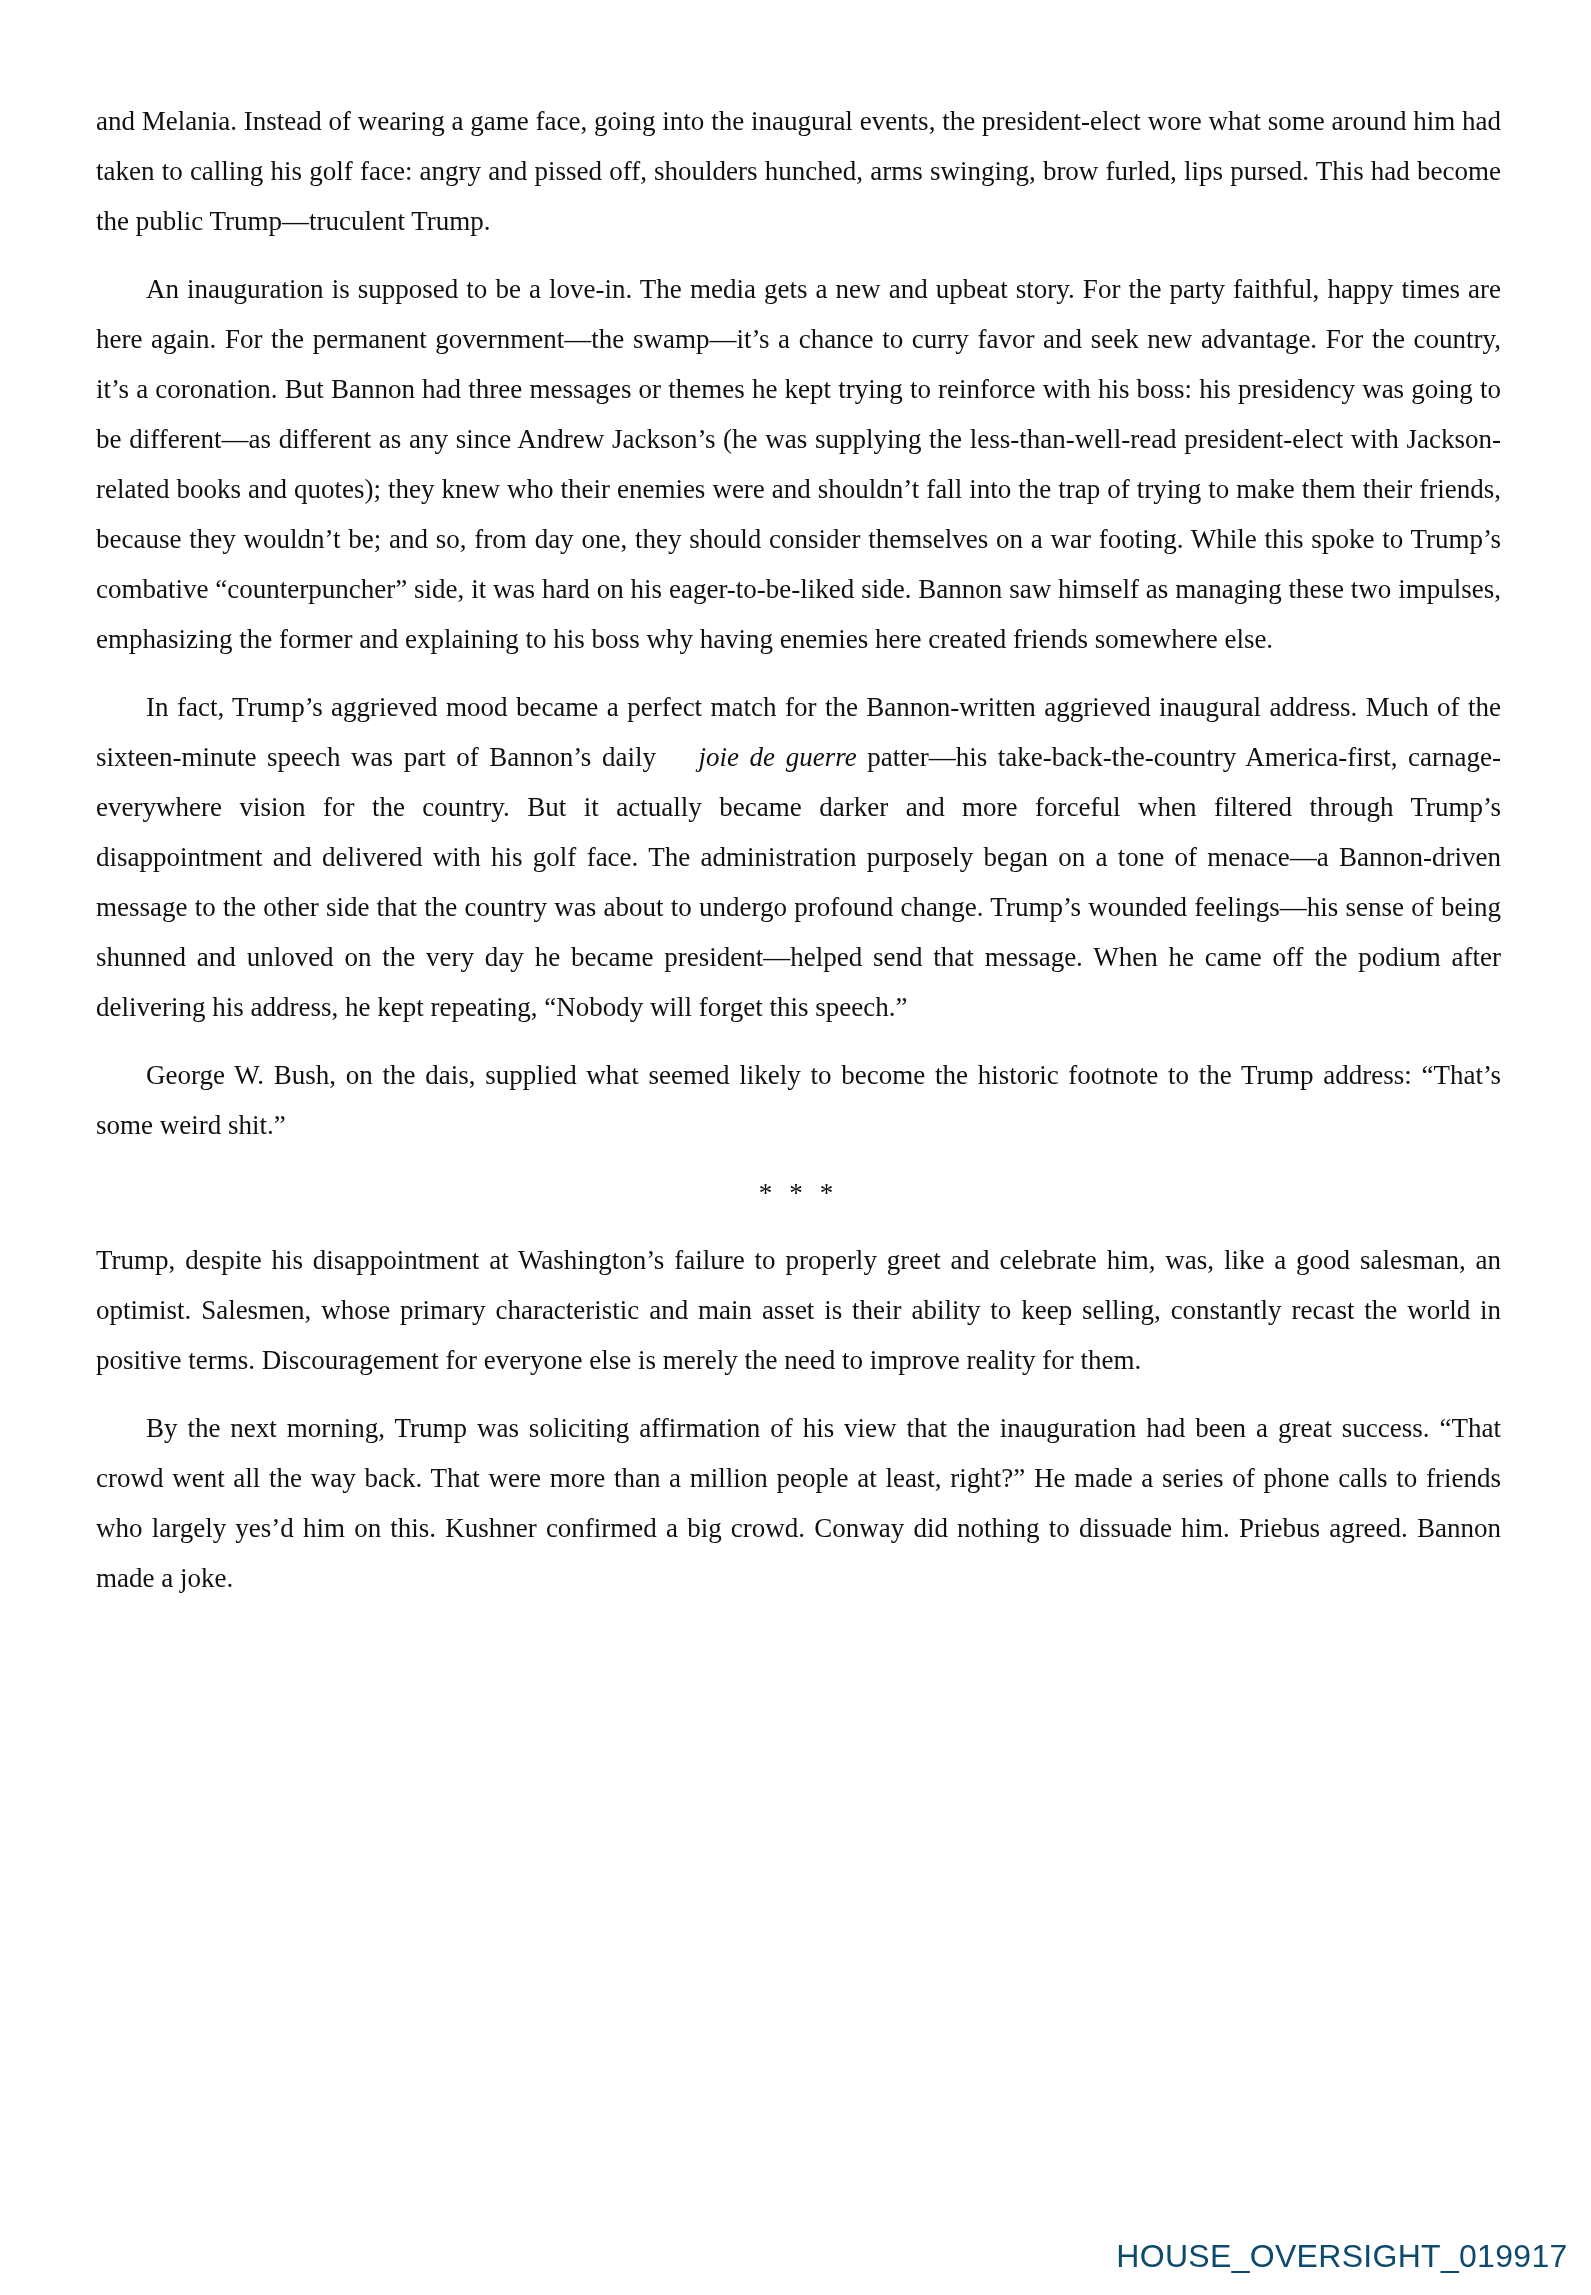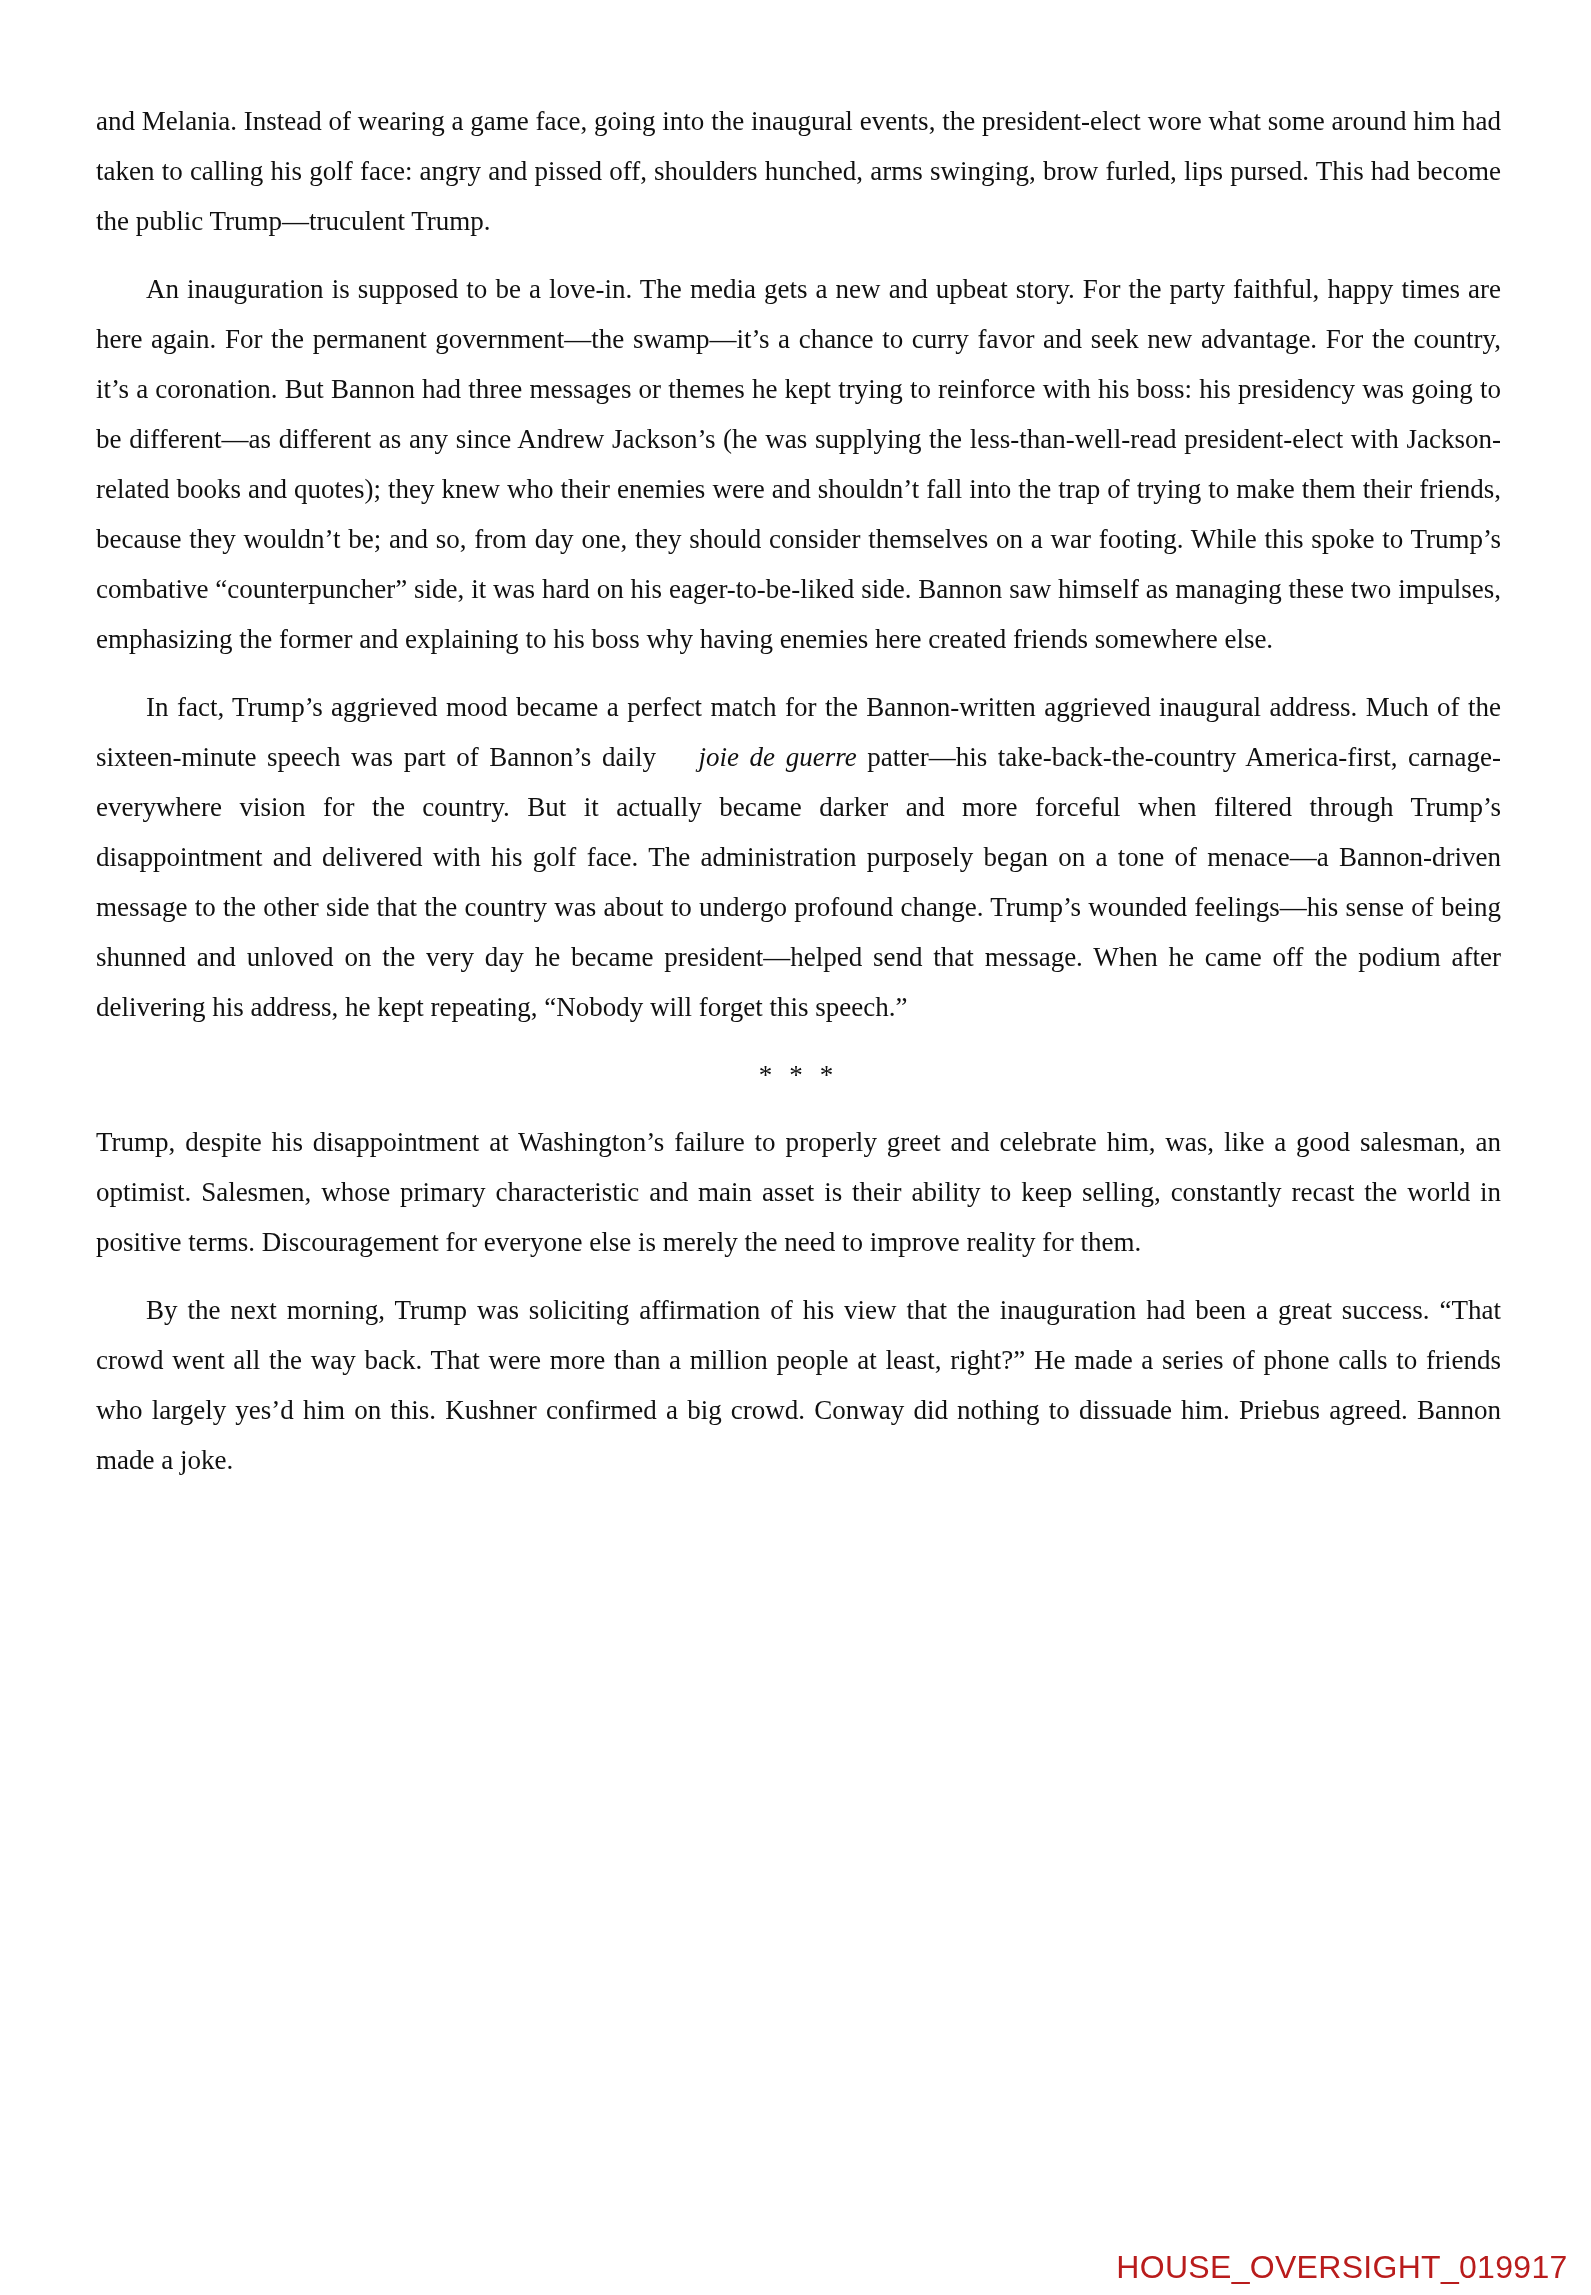--- a/index.html
+++ b/index.html
@@ -38,35 +38,36 @@
     margin-left: 32px;
   }
   .break {
     text-align: center;
     margin: 2.6px 0 16.7px 0;
     letter-spacing: 5.1px;
   }
   .footer {
     position: absolute;
     right: 24.4px;
-    bottom: 9px;
+    bottom: 20px;
     font-family: "Liberation Sans", "DejaVu Sans", sans-serif;
     font-size: 32px;
-    color: #b91c1c;
+    color: #0c4a6e;
     letter-spacing: 0.3px;
   }
 </style>
 </head>
 <body>
 
 <div class="page">
   <div id="before-break">
       <p class="para first"><span>and Melania. Instead of wearing a game face, going into the inaugural events, the president-elect wore what some around him had taken to calling his golf face: angry and pissed off, shoulders hunched, arms swinging, brow furled, lips pursed. This had become the public Trump—truculent Trump.</span></p>
       <p class="para indent"><span>An inauguration is supposed to be a love-in. The media gets a new and upbeat story. For the party faithful, happy times are here again. For the permanent government—the swamp—it’s a chance to curry favor and seek new advantage. For the country, it’s a coronation. But Bannon had three messages or themes he kept trying to reinforce with his boss: his presidency was going to be different—as different as any since Andrew Jackson’s (he was supplying the less-than-well-read president-elect with Jackson-related books and quotes); they knew who their enemies were and shouldn’t fall into the trap of trying to make them their friends, because they wouldn’t be; and so, from day one, they should consider themselves on a war footing. While this spoke to Trump’s combative “counterpuncher” side, it was hard on his eager-to-be-liked side. Bannon saw himself as managing these two impulses, emphasizing the former and explaining to his boss why having enemies here created friends somewhere else.</span></p>
       <p class="para indent"><span>In fact, Trump’s aggrieved mood became a perfect match for the Bannon-written aggrieved inaugural address. Much of the sixteen-minute speech was part of Bannon’s daily </span><em>joie de guerre</em><span> patter—his take-back-the-country America-first, carnage-everywhere vision for the country. But it actually became darker and more forceful when filtered through Trump’s disappointment and delivered with his golf face. The administration purposely began on a tone of menace—a Bannon-driven message to the other side that the country was about to undergo profound change. Trump’s wounded feelings—his sense of being shunned and unloved on the very day he became president—helped send that message. When he came off the podium after delivering his address, he kept repeating, “Nobody will forget this speech.”</span></p>
+      <p class="para indent"><span>George W. Bush, on the dais, supplied what seemed likely to become the historic footnote to the Trump address: “That’s some weird shit.”</span></p>
     </div>
   <div class="break">* * *</div>
   <div id="after-break">
       <p class="para first"><span>Trump, despite his disappointment at Washington’s failure to properly greet and celebrate him, was, like a good salesman, an optimist. Salesmen, whose primary characteristic and main asset is their ability to keep selling, constantly recast the world in positive terms. Discouragement for everyone else is merely the need to improve reality for them.</span></p>
       <p class="para indent"><span>By the next morning, Trump was soliciting affirmation of his view that the inauguration had been a great success. “That crowd went all the way back. That were more than a million people at least, right?” He made a series of phone calls to friends who largely yes’d him on this. Kushner confirmed a big crowd. Conway did nothing to dissuade him. Priebus agreed. Bannon made a joke.</span></p>
     </div>
 </div>
 
 <div class="footer">HOUSE_OVERSIGHT_019917</div>
 

